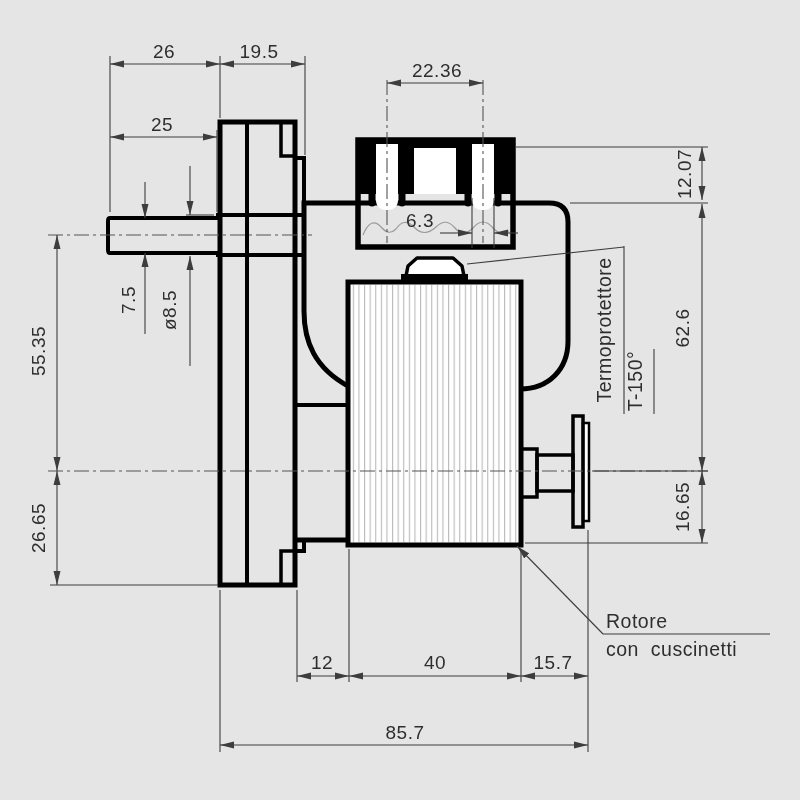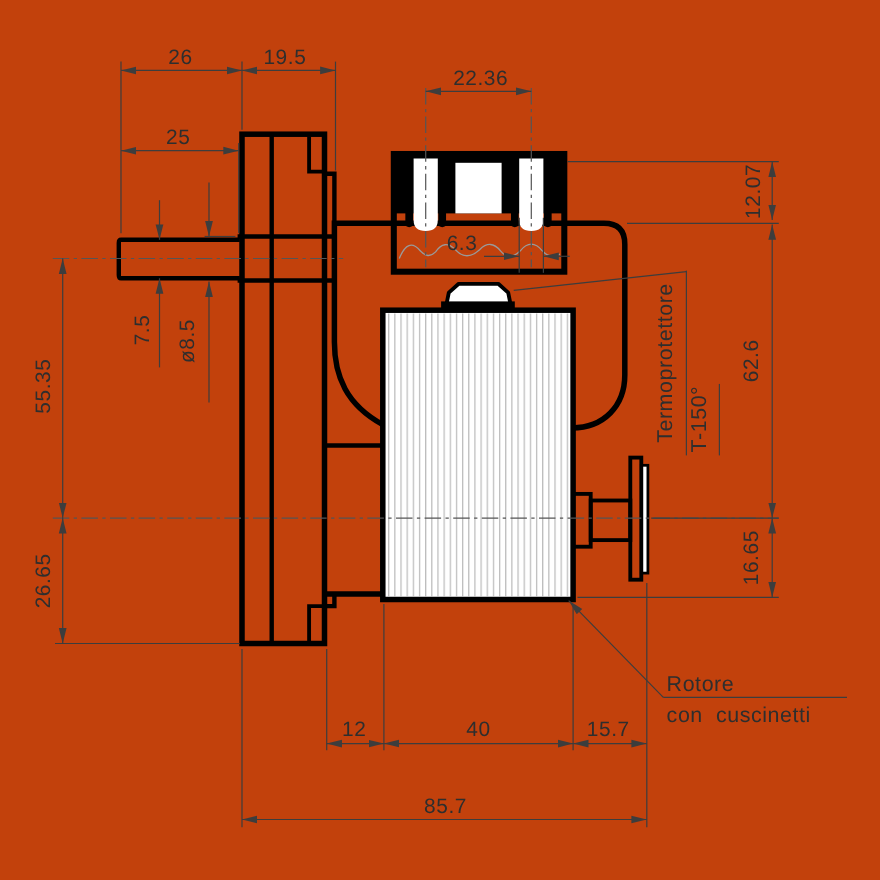--- a/index.html
+++ b/index.html
@@ -1,16 +1,16 @@
 <!DOCTYPE html>
 <html><head>
 <meta charset="utf-8">
 <style>
   html,body{margin:0;padding:0;background:#ffffff;}
-  .canvas{position:relative;width:800px;height:800px;background:#c2410c;overflow:hidden;}
+  .canvas{position:relative;width:800px;height:800px;background:#e5e5e5;overflow:hidden;}
   svg{display:block;}
   svg text{font-family:"Liberation Sans","DejaVu Sans",sans-serif;font-size:19px;fill:#2e2e2e;letter-spacing:.5px;}
   svg text.note{font-size:19.5px;fill:#2e2e2e;word-spacing:6px;}
   .thin{stroke:#3d3d3d;stroke-width:1.1;fill:none;}
   .dim{stroke:#3d3d3d;stroke-width:1.1;fill:none;}
   .cl{stroke:#555;stroke-width:1.1;fill:none;stroke-dasharray:15 4 3 4;}
   .t5{stroke:#000;stroke-width:5;fill:none;}
   .t4{stroke:#000;stroke-width:4;fill:none;}
   .t35{stroke:#000;stroke-width:3.5;fill:none;}
 </style>

